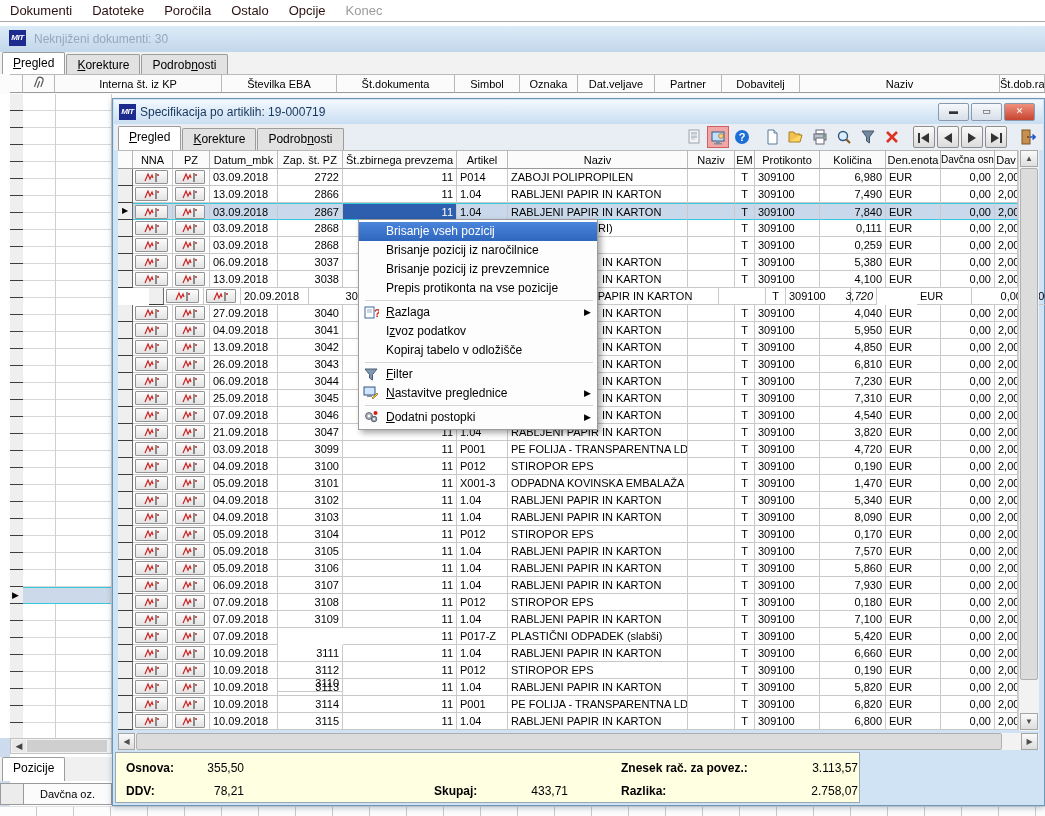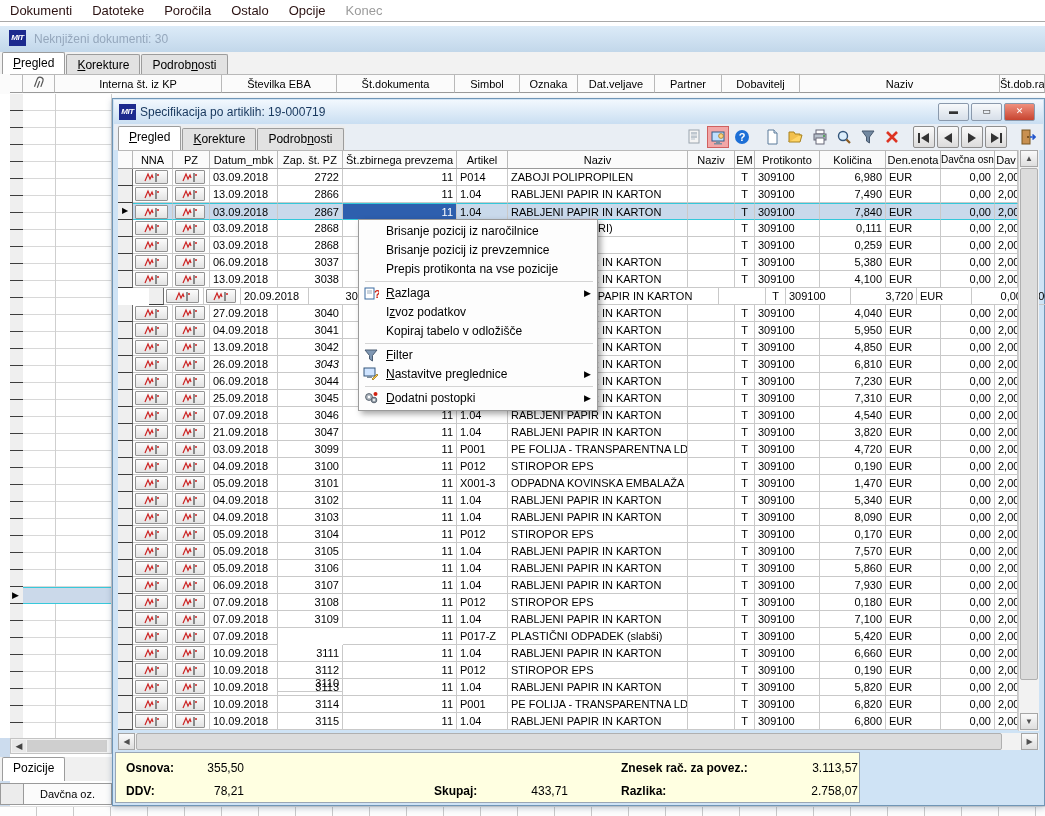--- a/index.html
+++ b/index.html
@@ -443,21 +443,21 @@
           </svg></div>
       </div>
       <div class="icell" style="left: 92px; width: 68px;">20.09.2018</div>
       <div class="icell r" style="left: 160px; width: 65px;">3039</div>
       <div class="icell r" style="left: 225px; width: 114px;">11</div>
       <div class="icell" style="left: 339px; width: 51px;">1.04</div>
       <div class="icell" style="left: 390px; width: 180px;">RABLJENI PAPIR IN KARTON</div>
       <div class="icell" style="left: 570px; width: 47px;"></div>
       <div class="icell c" style="left: 617px; width: 20px;">T</div>
       <div class="icell" style="left: 637px; width: 65px;">309100</div>
-      <div class="icell r" style="left: 702px; width: 66px;">3,720</div>
+      <div class="icell r" style="left: 662px; width: 66px; font-style: italic;">3,720</div>
       <div class="icell" style="left: 768px; width: 55px;">EUR</div>
       <div class="icell r" style="left: 823px; width: 54px;">0,00</div>
       <div class="icell" style="left: 877px; width: 23px;">2,00</div>
     </div>
     <div class="irow" style="top: 136px;">
       <div class="rowselcell"></div>
       <div class="icell" style="left: 15px; width: 40px;">
         <div class="cellbtn" style="left: 2px; width: 33px;"><svg width="16" height="11" viewBox="0 0 16 11">
             <path d="M1,9 L4,2 L6,7 L8,3 L9,6" fill="none" stroke="#cc2222" stroke-width="1.2"></path>
             <line x1="12" y1="1" x2="12" y2="10" stroke="#555" stroke-width="1.3"></line>
@@ -552,21 +552,21 @@
           </svg></div>
       </div>
       <div class="icell" style="left: 55px; width: 37px;">
         <div class="cellbtn" style="left: 2px; width: 30px;"><svg width="16" height="11" viewBox="0 0 16 11">
             <path d="M1,9 L4,2 L6,7 L8,3 L9,6" fill="none" stroke="#cc2222" stroke-width="1.2"></path>
             <line x1="12" y1="1" x2="12" y2="10" stroke="#555" stroke-width="1.3"></line>
             <circle cx="14" cy="3" r="1" fill="#cc2222"></circle>
           </svg></div>
       </div>
       <div class="icell" style="left: 92px; width: 68px;">26.09.2018</div>
-      <div class="icell r" style="left: 160px; width: 65px; font-style: italic;">3043</div>
+      <div class="icell r" style="left: 160px; width: 65px;">3043</div>
       <div class="icell r" style="left: 225px; width: 114px;">11</div>
       <div class="icell" style="left: 339px; width: 51px;">1.04</div>
       <div class="icell" style="left: 390px; width: 180px;">RABLJENI PAPIR IN KARTON</div>
       <div class="icell" style="left: 570px; width: 47px;"></div>
       <div class="icell c" style="left: 617px; width: 20px;">T</div>
       <div class="icell" style="left: 637px; width: 65px;">309100</div>
       <div class="icell r" style="left: 702px; width: 66px;">6,810</div>
       <div class="icell" style="left: 768px; width: 55px;">EUR</div>
       <div class="icell r" style="left: 823px; width: 54px;">0,00</div>
       <div class="icell" style="left: 877px; width: 23px;">2,00</div>
@@ -1200,20 +1200,21 @@
   <div class="val" style="left:60px;top:31px;width:68px;">78,21</div>
   <div class="lab" style="left:318px;top:31px;">Skupaj:</div>
   <div class="val" style="left:384px;top:31px;width:68px;">433,71</div>
   <div class="lab" style="left:505px;top:8px;">Znesek rač. za povez.:</div>
   <div class="val" style="left:662px;top:8px;width:80px;">3.113,57</div>
   <div class="lab" style="left:505px;top:31px;">Razlika:</div>
   <div class="val" style="left:662px;top:31px;width:80px;">2.758,07</div>
 </div>
 
 <div class="abs ctx" id="ctx">
+    <div class="ctxitem hl">Brisanje vseh pozicij</div>
     <div class="ctxitem">Brisanje pozicij iz naročilnice</div>
     <div class="ctxitem">Brisanje pozicij iz prevzemnice</div>
     <div class="ctxitem">Prepis protikonta na vse pozicije</div>
     <div class="ctxsep"></div>
     <div class="ctxitem"><span class="cicon"><svg width="16" height="16" viewBox="0 0 16 16">
           <rect x="2" y="3" width="9" height="11" fill="#fff" stroke="#3a6aa0"></rect>
           <line x1="4" y1="6" x2="9" y2="6" stroke="#9ab"></line>
           <line x1="4" y1="8" x2="9" y2="8" stroke="#9ab"></line>
           <text x="11" y="13" font-size="11" font-weight="bold" fill="#d02010" font-family="Liberation Sans,sans-serif">?</text>
         </svg></span><u>R</u>azlaga<span class="sub">▶</span></div>

